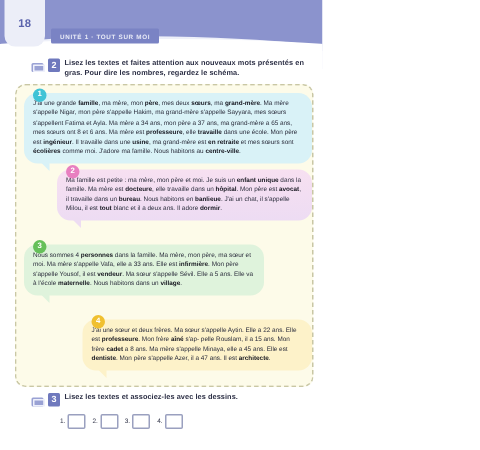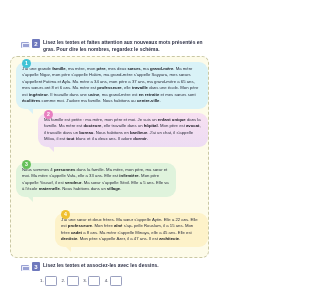--- a/index.html
+++ b/index.html
@@ -85,20 +85,28 @@
   .boxes{position:absolute;left:40px;top:276px;display:flex;gap:4.5px;align-items:center;}
   .box-item{display:flex;align-items:center;gap:1.5px;}
   .box-lbl{font-size:4.3px;color:#33364a;}
   .box{width:10px;height:7.5px;border:.8px solid #9aa0bf;border-radius:1.2px;background:#fff;}
 </style>
 </head>
 <body>
 
 <div class="page">
 
+  <div class="header">
+    <div class="band"></div>
+    <div class="band-wave2"></div>
+    <div class="band-wave"></div>
+    <div class="page-tab"></div>
+    <div class="page-num">18</div>
+    <div class="unit-chip">UNITÉ 1 · TOUT SUR MOI</div>
+  </div>
 
   <div class="exo" style="left:21px;top:39px;width:188px;">
     <div class="exo-audio"></div>
     <div class="exo-num">2</div>
     <div class="exo-text">Lisez les textes et faites attention aux nouveaux mots présentés en gras. Pour dire les nombres, regardez le schéma.</div>
   </div>
 
   <div class="panel"></div>
 
   <div class="bubble b1">

